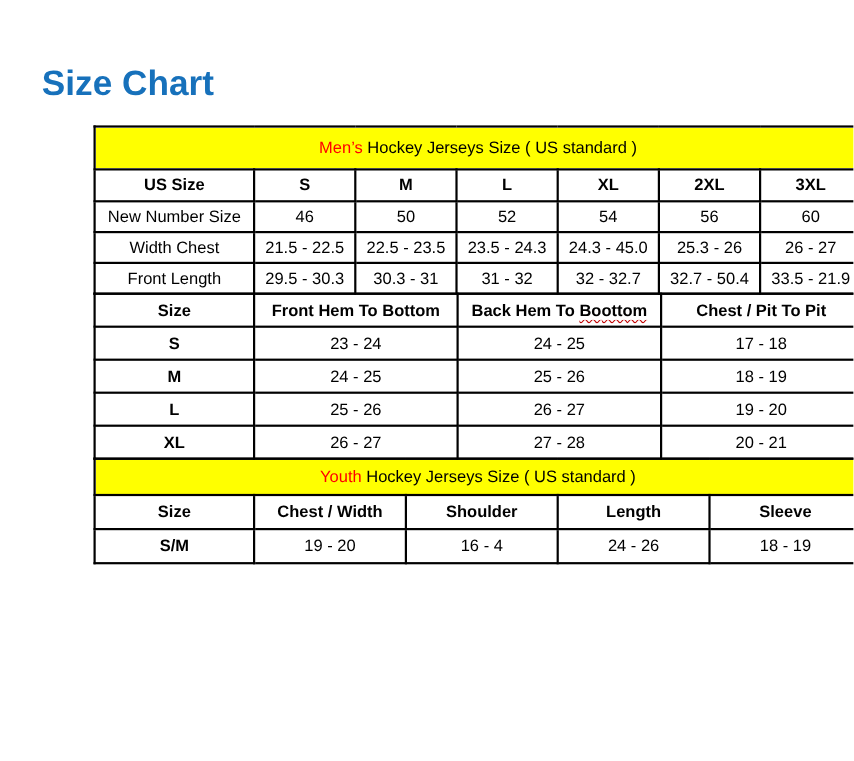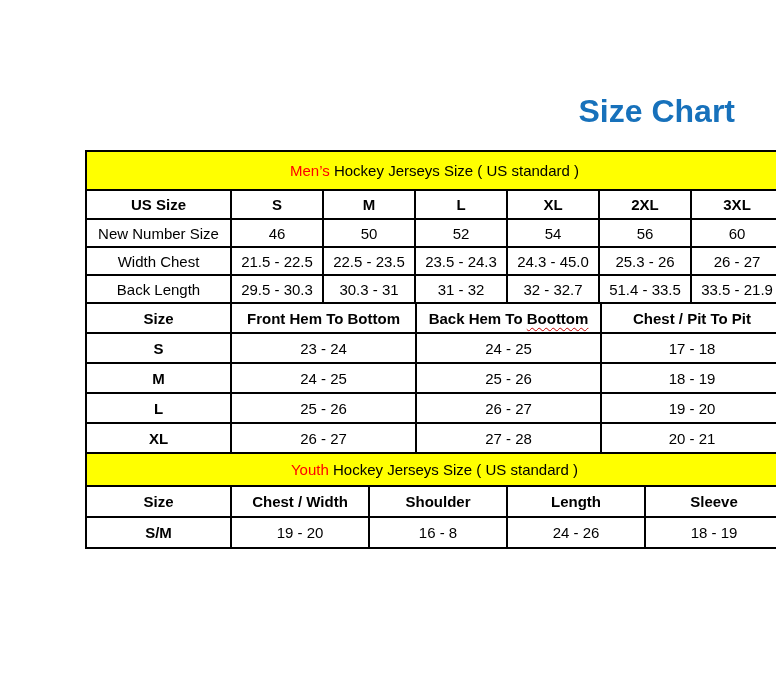--- a/index.html
+++ b/index.html
@@ -10,22 +10,22 @@
   }
   .page {
     position: relative;
     width: 776px;
     height: 692px;
     background: #ffffff;
     overflow: hidden;
   }
   .title {
     width: 697px;
-    margin: 94px 0 0 38px;
-    text-align: right;
+    margin: 58px 0 0 38px;
+    text-align: left;
     color: #1771bb;
     font-size: 32px;
     font-weight: bold;
     letter-spacing: 0px;
     line-height: 1.1;
   }
   .chart-wrap {
     width: 697px;
     margin: 21px 0 0 38px;
   }
@@ -122,26 +122,26 @@
       <tr>
         <td>Width Chest</td>
         <td>21.5 - 22.5</td>
         <td>22.5 - 23.5</td>
         <td>23.5 - 24.3</td>
         <td>24.3 - 45.0</td>
         <td>25.3 - 26</td>
         <td>26 - 27</td>
       </tr>
       <tr>
-        <td>Back Length</td>
+        <td>Front Length</td>
         <td>29.5 - 30.3</td>
         <td>30.3 - 31</td>
         <td>31 - 32</td>
         <td>32 - 32.7</td>
-        <td>51.4 - 33.5</td>
+        <td>32.7 - 50.4</td>
         <td>33.5 - 21.9</td>
       </tr>
     </tbody>
       </table>
 
     <table class="size-table womens-table">
       <colgroup>
         <col style="width:145px">
           <col style="width:185px">
           <col style="width:185px">
@@ -196,21 +196,21 @@
       <tr>
         <th>Size</th>
         <th>Chest / Width</th>
         <th>Shoulder</th>
         <th>Length</th>
         <th>Sleeve</th>
       </tr>
       <tr>
         <td class="row-label-bold">S/M</td>
         <td>19 - 20</td>
-        <td>16 - 8</td>
+        <td>16 - 4</td>
         <td>24 - 26</td>
         <td>18 - 19</td>
       </tr>
     </tbody>
       </table>
 
   </div>
 </div>
 
 </body></html>

